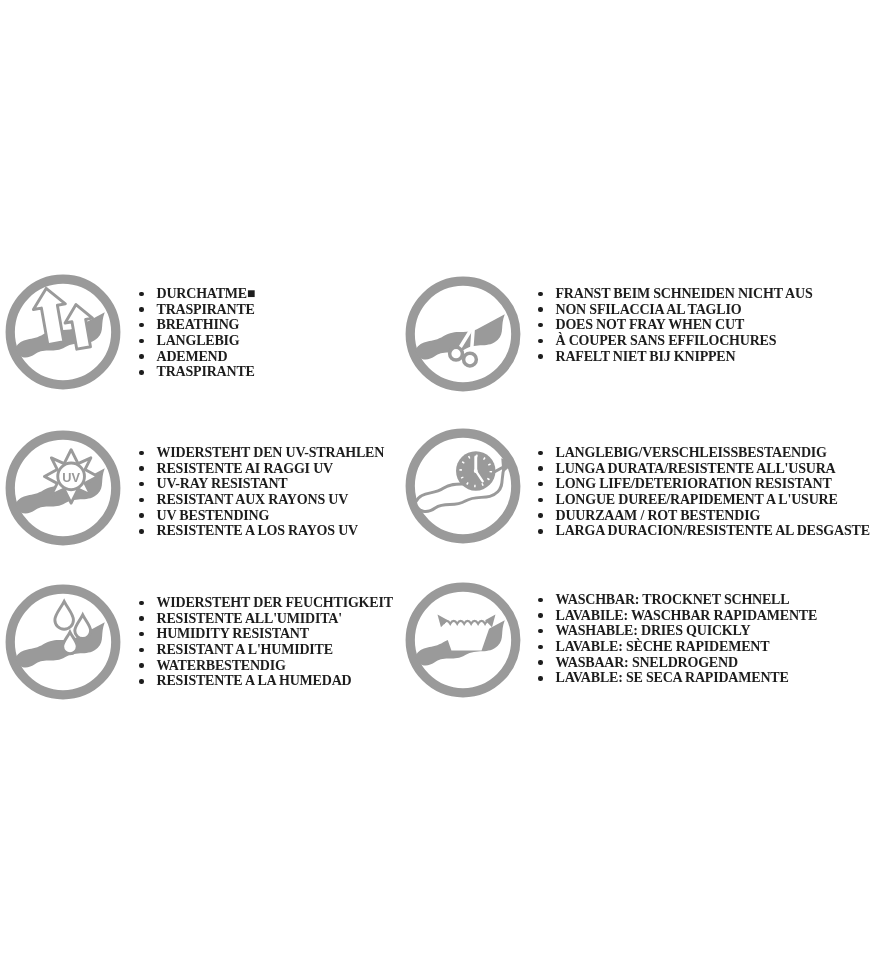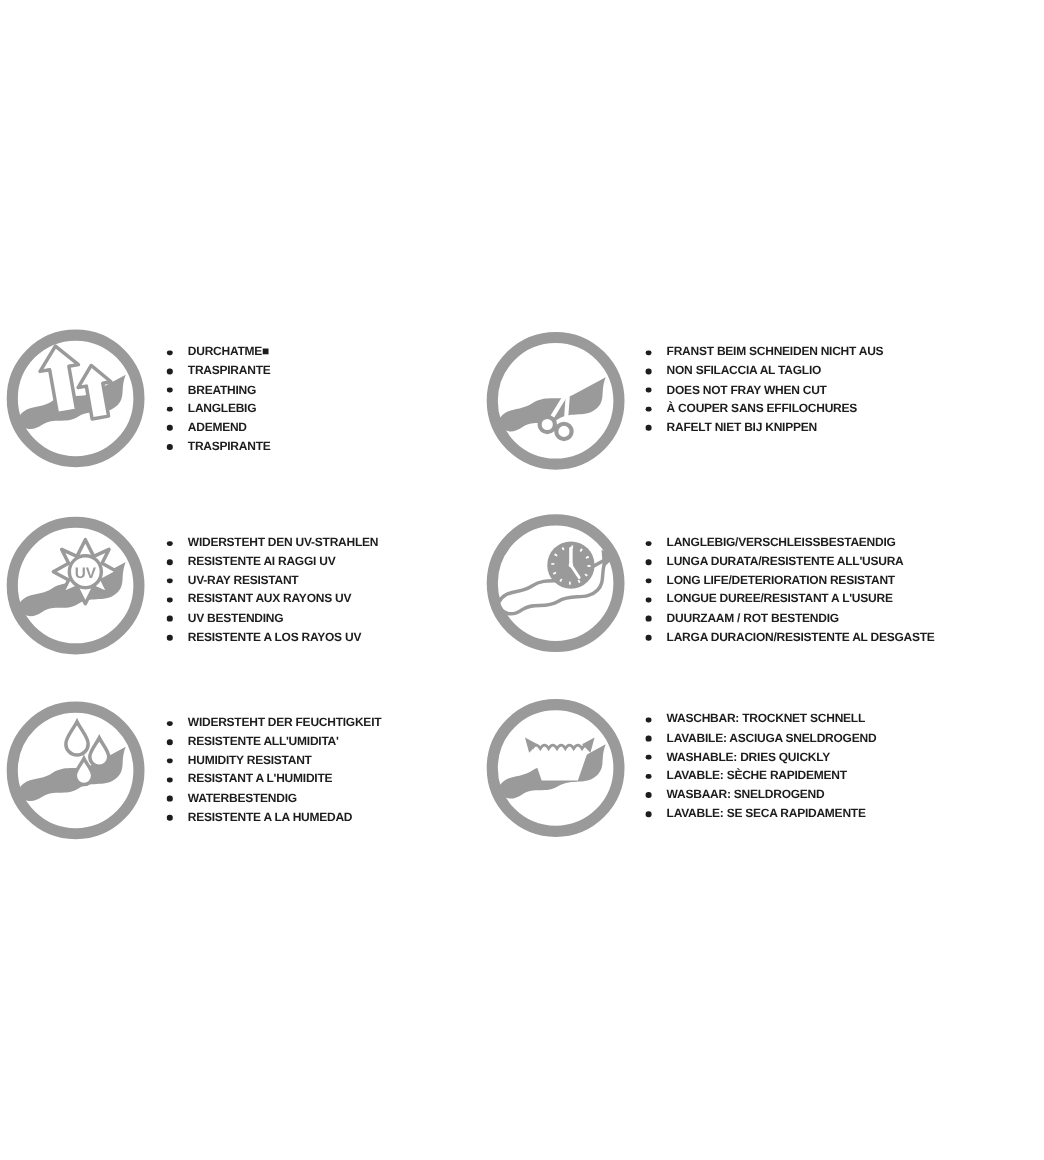--- a/index.html
+++ b/index.html
@@ -45,24 +45,25 @@
   }
   .dot {
     width: 4.5px;
     height: 4.5px;
     border-radius: 50%;
     background: #1d1d1d;
     margin: 0 13px 0 5px;
     flex: 0 0 auto;
   }
   .txt {
-    font-size: 10px;
+    font-size: 14px;
     font-weight: 700;
     letter-spacing: -0.2px;
     color: #1d1d1d;
+    font-family: Liberation Serif, serif;
   }
   
   .g0 { left: 5px;   top: 274px; }  .g0 ul.lines { left: 129px; top: 12px; }
   .g1 { left: 405px; top: 276px; }  .g1 ul.lines { left: 128px; top: 10px; }
   .g2 { left: 5px;   top: 430px; }  .g2 ul.lines { left: 129px; top: 15px; }
   .g3 { left: 405px; top: 428px; text-align: right; }  .g3 ul.lines { left: 128px; top: 17px; }
   .g4 { left: 5px;   top: 584px; }  .g4 ul.lines { left: 129px; top: 11px; }
   .g5 { left: 405px; top: 582px; }  .g5 ul.lines { left: 128px; top: 10px; }
 </style>
 </head>
@@ -201,21 +202,21 @@
       <li>
           <span class="dot"></span>
           <span class="txt">LUNGA DURATA/RESISTENTE ALL'USURA</span>
         </li>
       <li>
           <span class="dot"></span>
           <span class="txt">LONG LIFE/DETERIORATION RESISTANT</span>
         </li>
       <li>
           <span class="dot"></span>
-          <span class="txt">LONGUE DUREE/RESISTANT A L'USURE</span>
+          <span class="txt">LONGUE DUREE/RAPIDEMENT A L'USURE</span>
         </li>
       <li>
           <span class="dot"></span>
           <span class="txt">DUURZAAM / ROT BESTENDIG</span>
         </li>
       <li>
           <span class="dot"></span>
           <span class="txt">LARGA DURACION/RESISTENTE AL DESGASTE</span>
         </li>
     </ul>
@@ -276,21 +277,21 @@
         <polygon points="78,28 69,33 75,39" fill="#9a9a9a"></polygon>
       </svg>
     </span>
     <ul class="lines">
       <li>
           <span class="dot"></span>
           <span class="txt">WASCHBAR: TROCKNET SCHNELL</span>
         </li>
       <li>
           <span class="dot"></span>
-          <span class="txt">LAVABILE: ASCIUGA SNELDROGEND</span>
+          <span class="txt">LAVABILE: WASCHBAR RAPIDAMENTE</span>
         </li>
       <li>
           <span class="dot"></span>
           <span class="txt">WASHABLE: DRIES QUICKLY</span>
         </li>
       <li>
           <span class="dot"></span>
           <span class="txt">LAVABLE: SÈCHE RAPIDEMENT</span>
         </li>
       <li>

